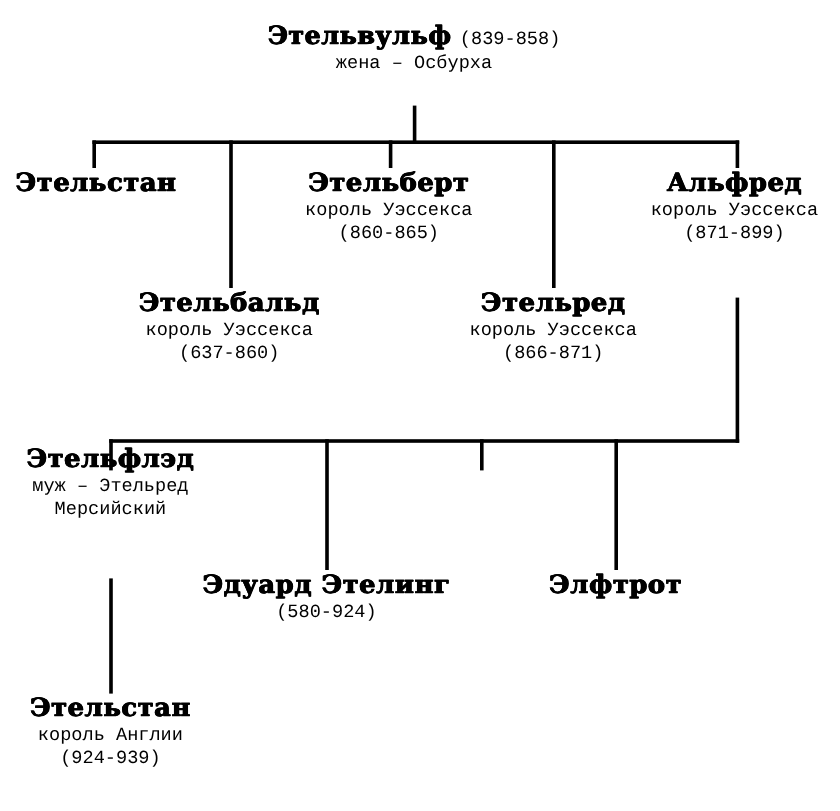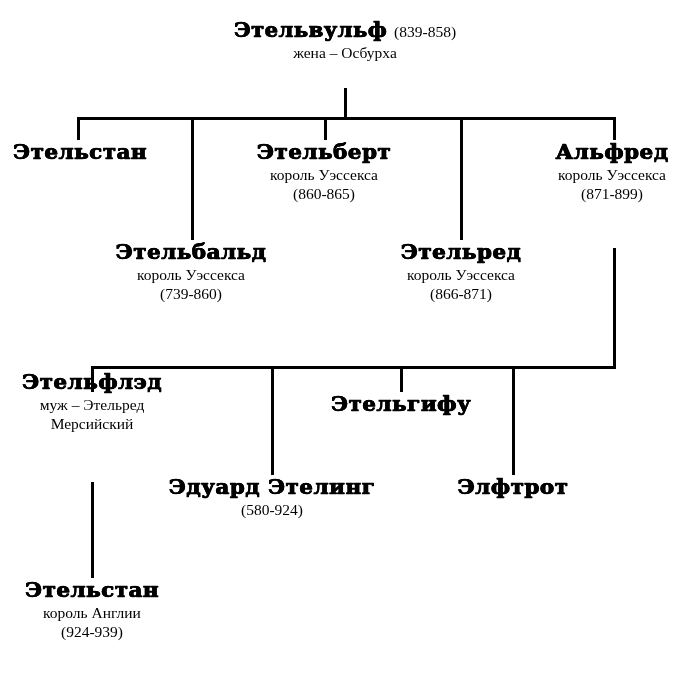--- a/index.html
+++ b/index.html
@@ -27,21 +27,21 @@
     font-style: normal;
     font-size: 21px;
     letter-spacing: 0.5px;
     white-space: nowrap;
     
     -webkit-text-stroke: 0.55px #000;
     text-shadow: 0.6px 0 0 #000, -0.2px 0 0 #000;
     transform: scaleX(1.02);
   }
   .node .sub {
-    font-family: Liberation Serif, serif;
+    font-family: Liberation Mono, monospace;
     font-size: 15.5px;
     font-weight: 400;
     white-space: nowrap;
     margin-top: 1px;
   }
   .line-v {
     position: absolute;
     width: 3px;
     background: #000000;
   }
@@ -94,38 +94,35 @@
 
   <div class="node" style="left:524px; top:140px; width:176px;">
     <div class="name">Альфред</div>
     <div class="sub">король Уэссекса</div>
     <div class="sub">(871-899)</div>
   </div>
 
   <div class="node" style="left:90px; top:240px; width:202px;">
     <div class="name">Этельбальд</div>
     <div class="sub">король Уэссекса</div>
-    <div class="sub">(739-860)</div>
+    <div class="sub">(637-860)</div>
   </div>
 
   <div class="node" style="left:361px; top:240px; width:200px;">
     <div class="name">Этельред</div>
     <div class="sub">король Уэссекса</div>
     <div class="sub">(866-871)</div>
   </div>
 
   <div class="node" style="left:5px; top:370px; width:174px;">
     <div class="name">Этельфлэд</div>
     <div class="sub">муж – Этельред</div>
     <div class="sub">Мерсийский</div>
   </div>
 
-  <div class="node" style="left:310px; top:392px; width:182px;">
-    <div class="name">Этельгифу</div>
-  </div>
 
   <div class="node" style="left:155px; top:475px; width:234px;">
     <div class="name">Эдуард Этелинг</div>
     <div class="sub">(580-924)</div>
   </div>
 
   <div class="node" style="left:432px; top:475px; width:162px;">
     <div class="name">Элфтрот</div>
   </div>
 

